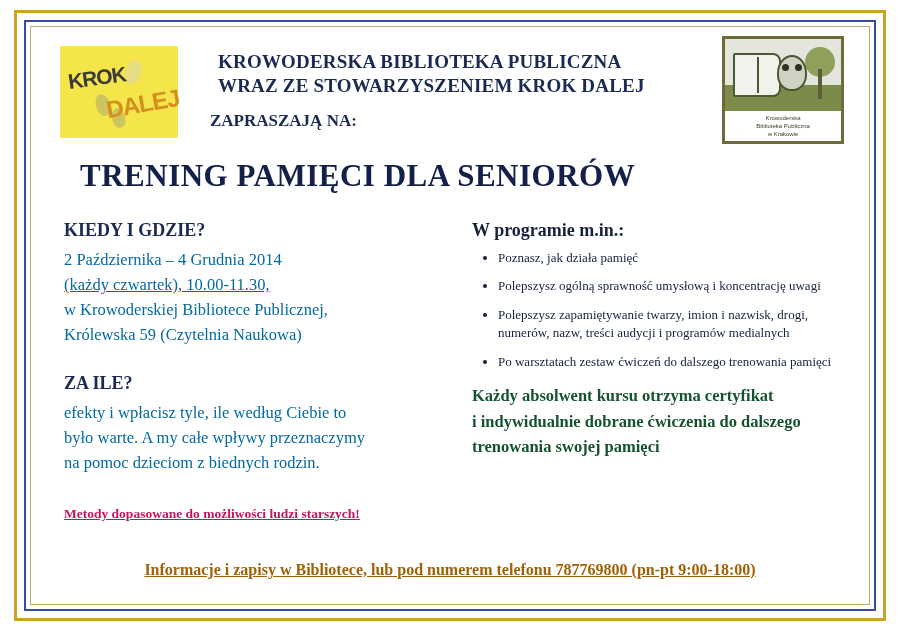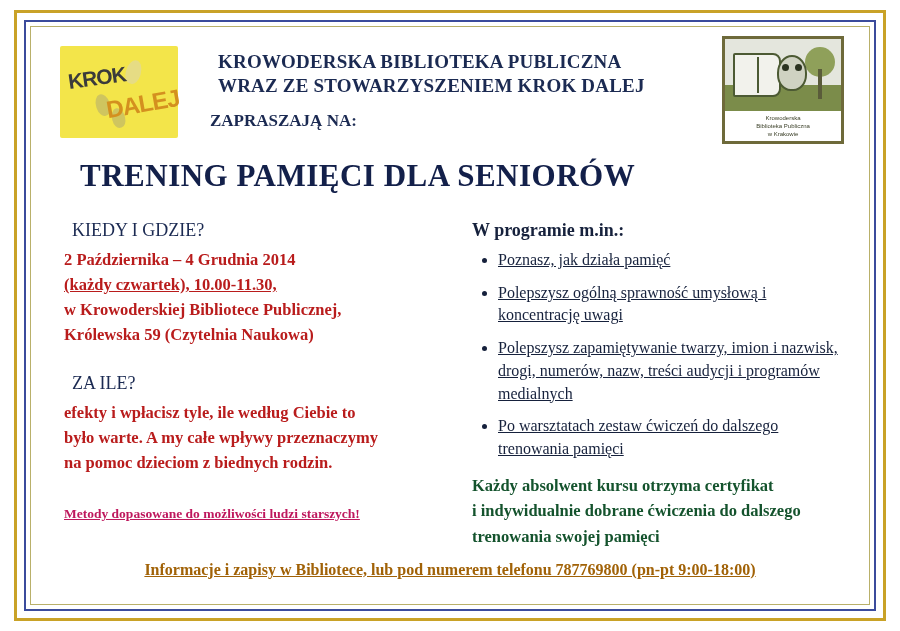--- a/index.html
+++ b/index.html
@@ -257,32 +257,31 @@
   .col-left {
     width: 380px;
     padding-right: 10px;
   }
   .col-right {
     flex: 1;
     padding-left: 18px;
   }
 
   .q-head {
-    font-weight: normal;
+    font-weight: bold;
     font-size: 18px;
     color: #1b2a52;
     font-variant: small-caps;
     margin-bottom: 6px;
-    margin-left: 8px;
   }
   .blk {
-    font-weight: bold;
+    font-weight: normal;
     font-size: 16.5px;
     line-height: 1.52;
-    color: #b91c1c;
+    color: #0369a1;
   }
   .blk .underline { text-decoration: underline; }
   .gap-lg { height: 26px; }
 
   .metody {
     margin-top: 30px;
     font-weight: bold;
     font-size: 13.5px;
     text-decoration: underline;
     color: #be185d;
@@ -293,25 +292,24 @@
     font-size: 18px;
     color: #16213c;
     margin-bottom: 8px;
   }
   ul.prog {
     margin: 0;
     padding-left: 26px;
     list-style: disc;
   }
   ul.prog li {
-    font-size: 16px;
+    font-size: 13px;
     line-height: 1.42;
     margin-bottom: 10px;
     color: #16213c;
-    text-decoration: underline;
   }
   .closing {
     margin-top: 12px;
     font-weight: bold;
     font-size: 16.5px;
     line-height: 1.55;
     color: #14532d;
   }
 
   

